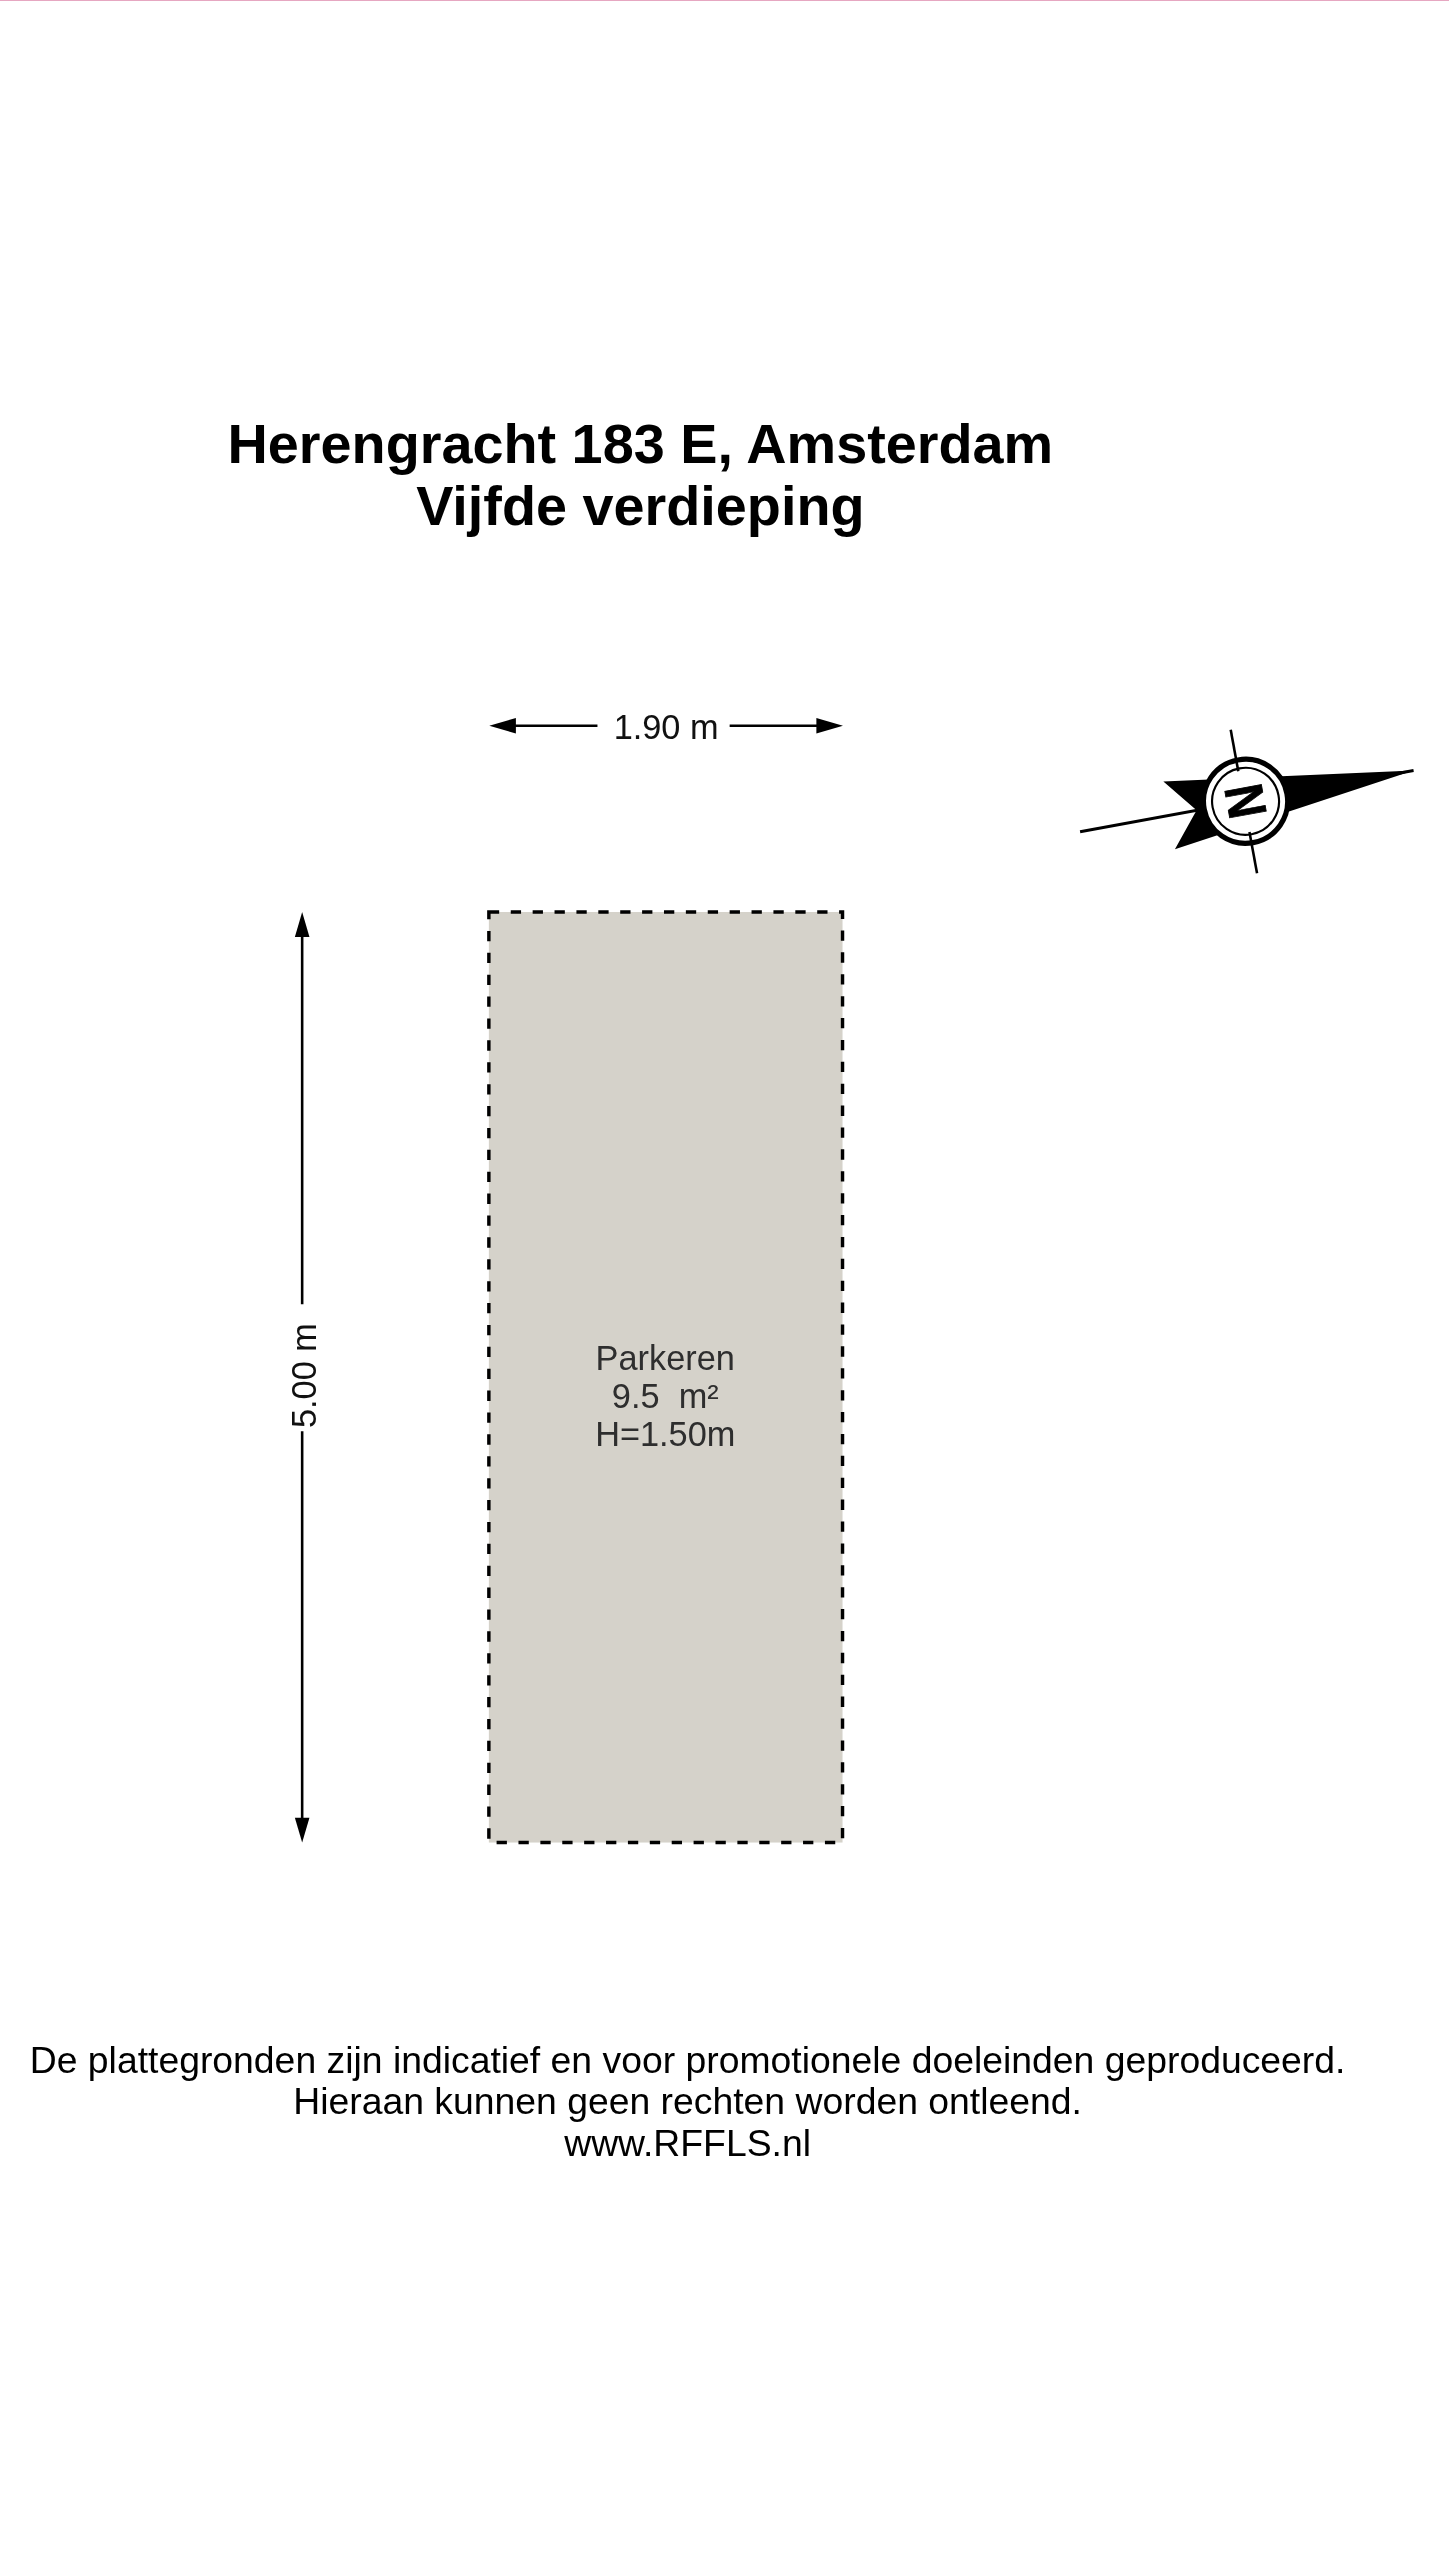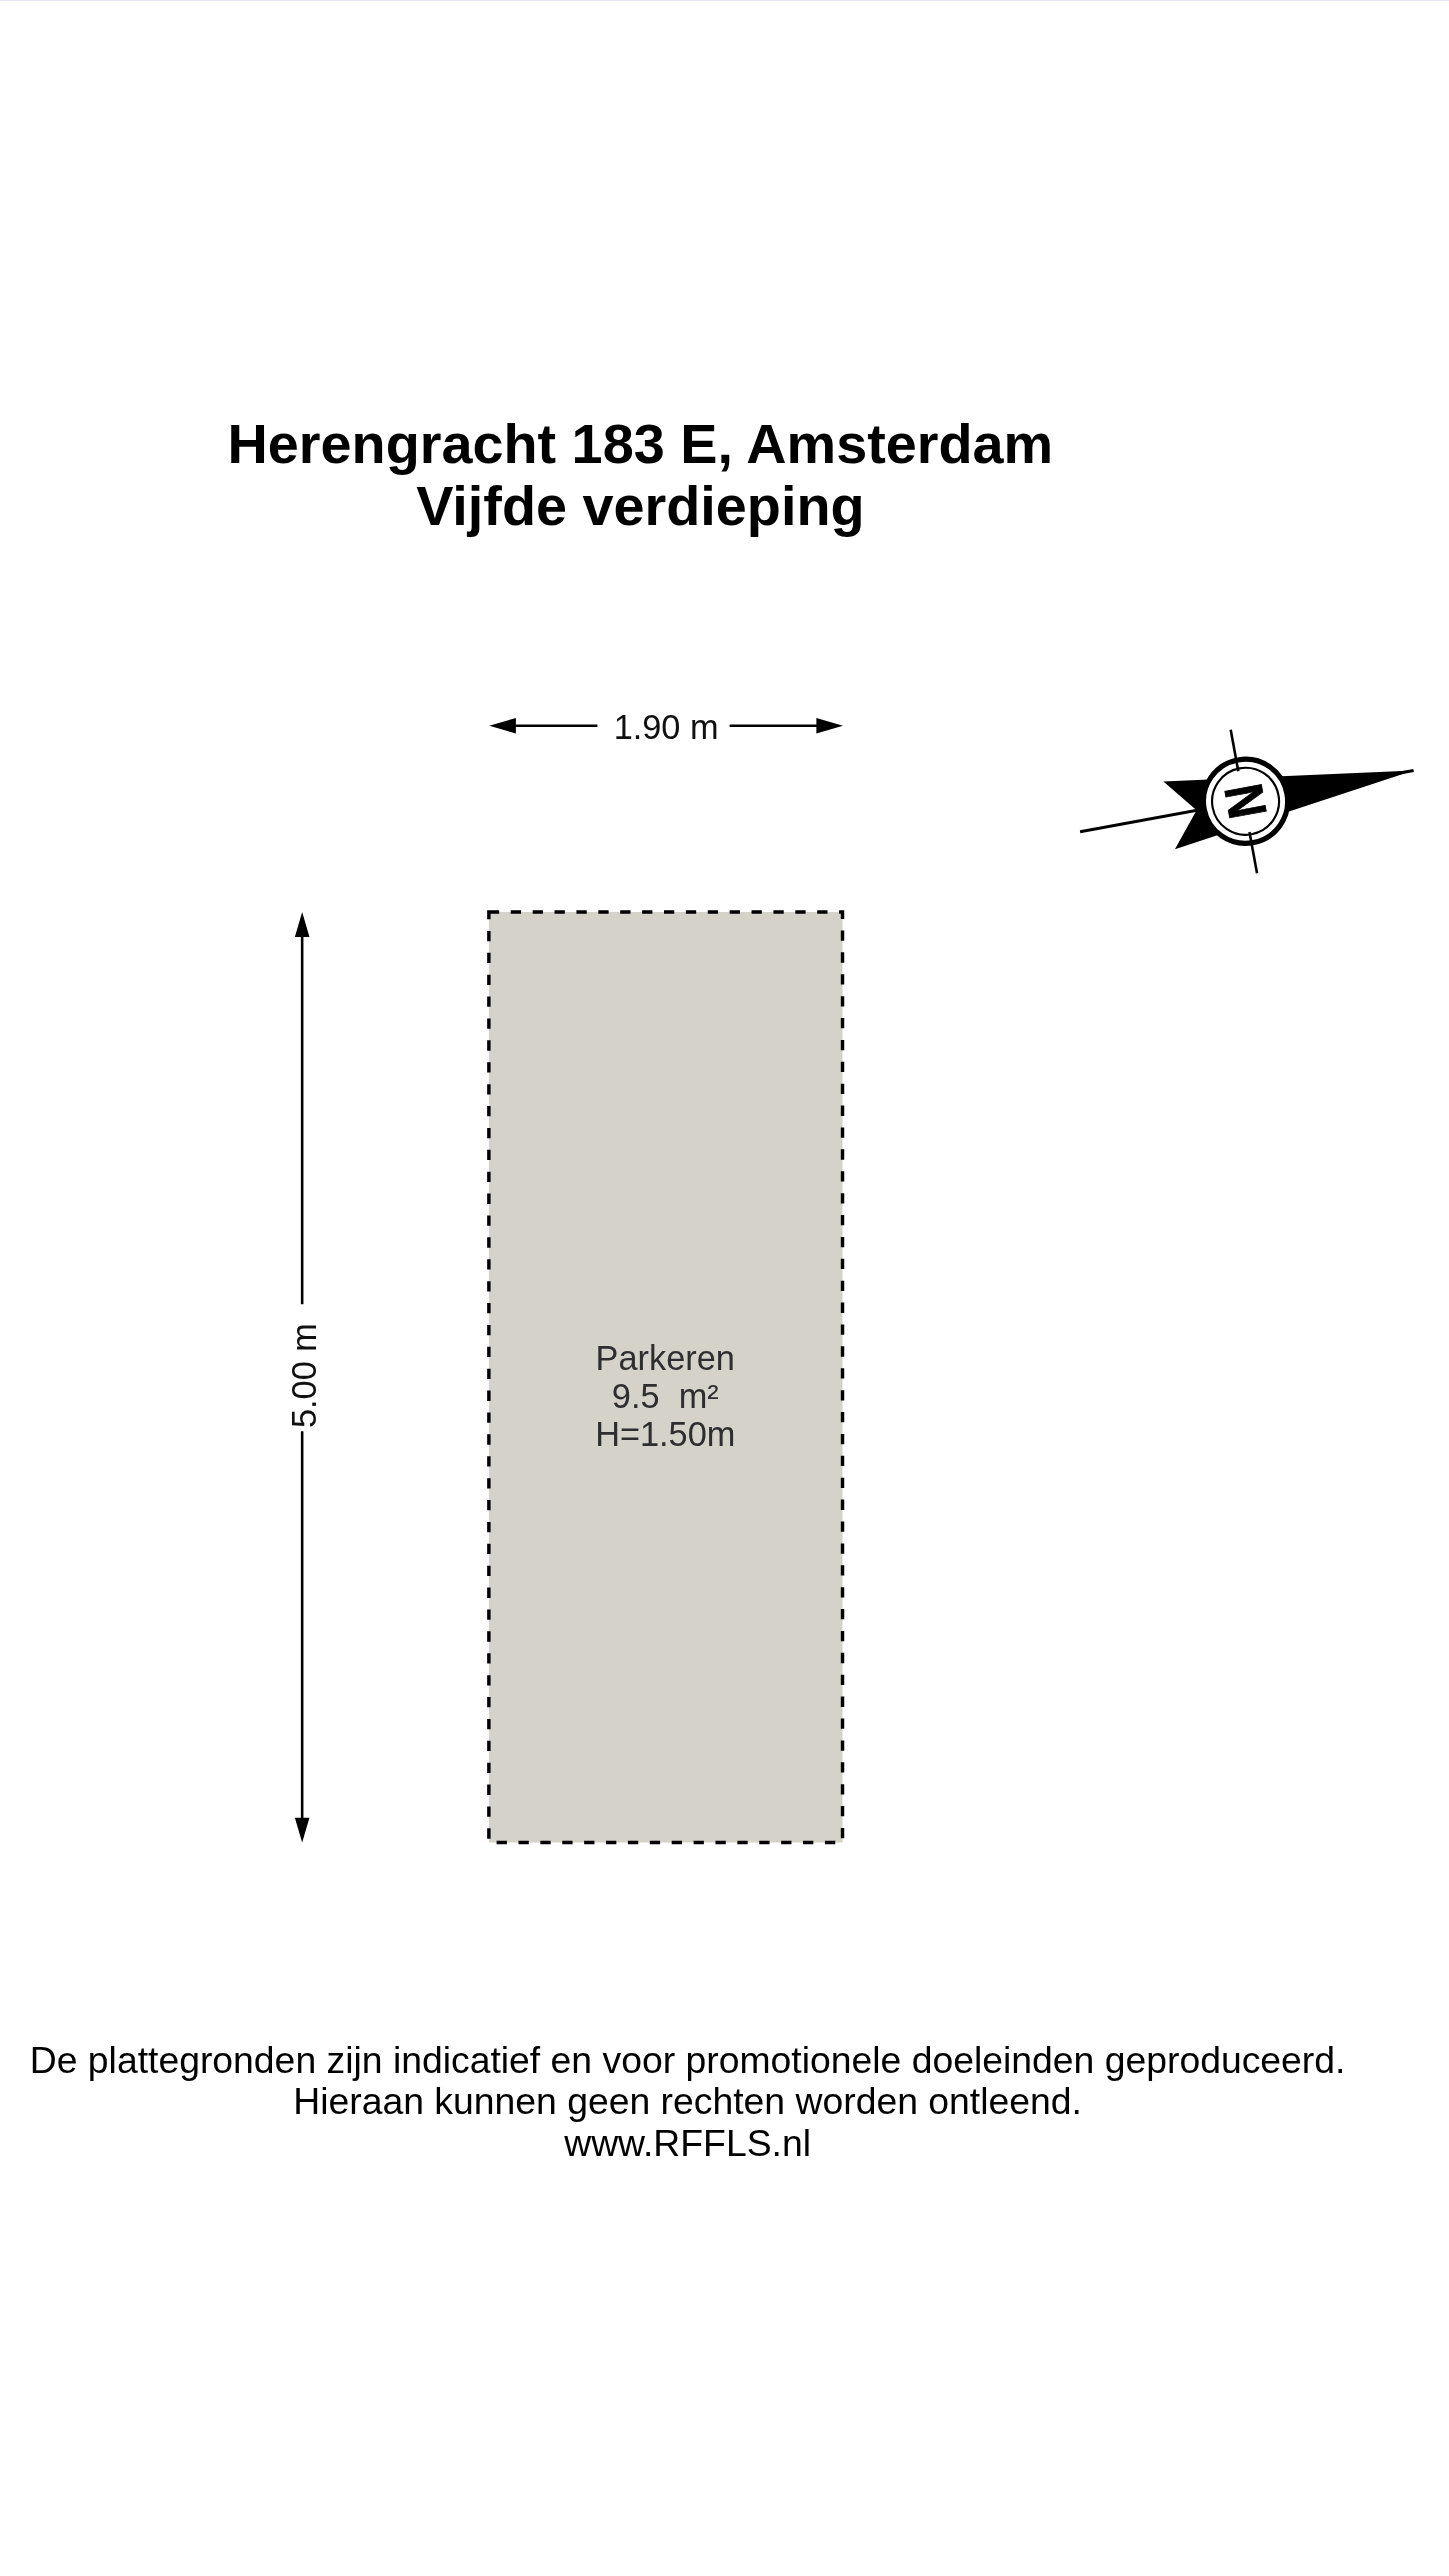--- a/index.html
+++ b/index.html
@@ -1,16 +1,16 @@
 <!DOCTYPE html>
 <html style="font-size:13.7px"><head>
 <meta charset="utf-8">
 <style>
   html,body{margin:0;padding:0;background:#ffffff;}
-  #page{position:relative;width:1449px;height:2437px;background:#c4b5fd;overflow:hidden;}
+  #page{position:relative;width:1449px;height:2437px;background:#be185d;overflow:hidden;}
   svg text{font-family:"Liberation Sans",sans-serif;}
 </style>
 </head>
 <body>
 
 <div id="page">
 <svg width="1449" height="2576" viewBox="0 0 1688 3000">
 
   <rect x="0" y="0" width="1688" height="3000" fill="#ffffff"></rect>
 

